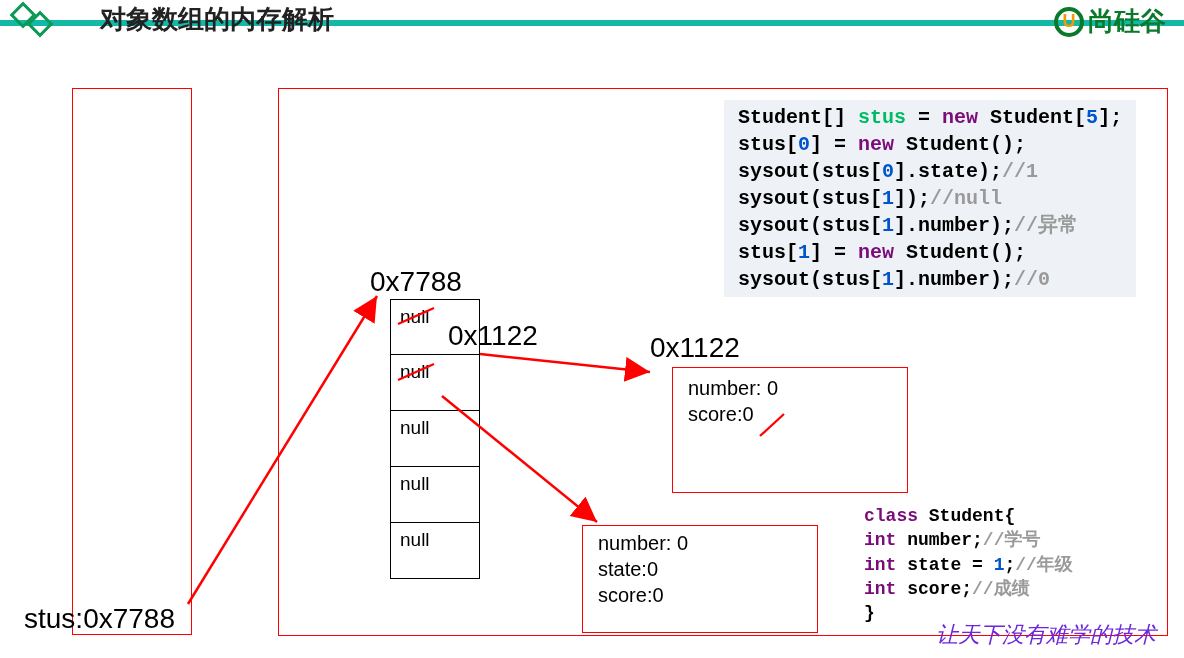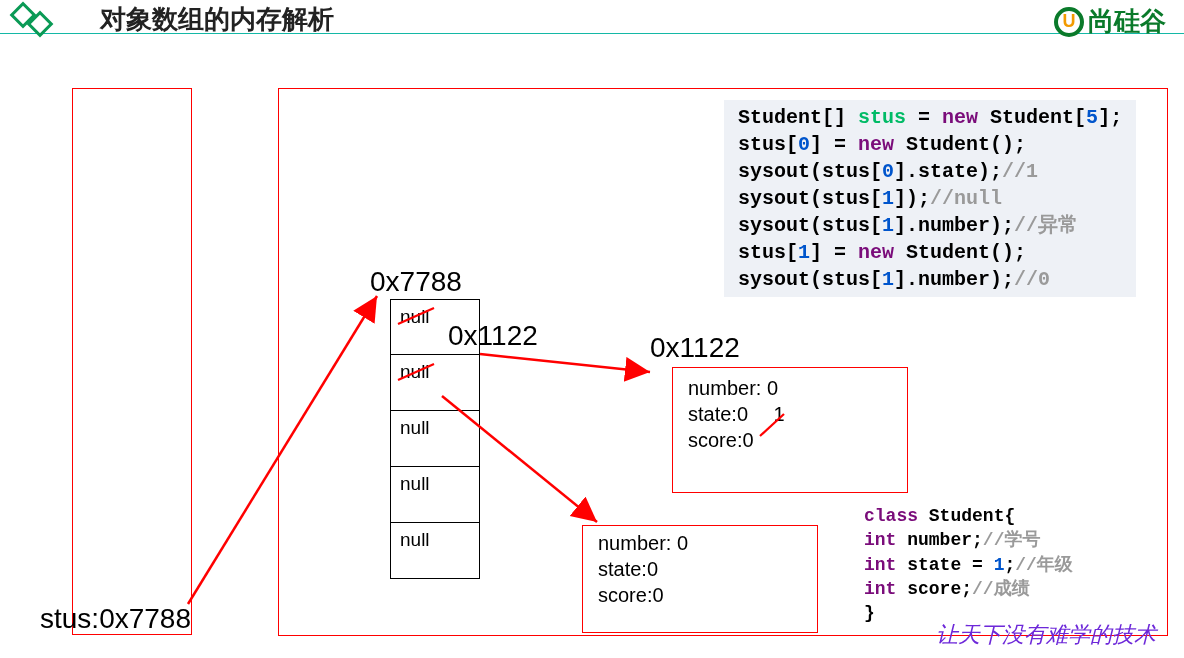--- a/index.html
+++ b/index.html
@@ -7,22 +7,22 @@
     margin: 0; padding: 0;
     width: 1184px; height: 658px;
     font-family: Arial, "Microsoft YaHei", sans-serif;
     background: #fff;
     position: relative;
     overflow: hidden;
   }
   
   .hdr {
     position: absolute; top: 0; left: 0; right: 0;
-    height: 34px;
-    border-bottom: 1px solid #14b8a6;
+    height: 26px;
+    border-bottom: 6px solid #14b8a6;
     padding-left: 24px;
   }
   .hdr-logo {
     position: absolute; left: 8px; top: 0;
   }
   .hdr-title {
     position: absolute; left: 100px; top: 2px;
     font-size: 26px; font-weight: 600; color: #222;
   }
   .hdr-brand {
@@ -153,35 +153,31 @@
     </div>
 </div>
 
 <div class="lbl" style="left:448px; top:320px;">0x1122</div>
 
 <div class="lbl" style="left:650px; top:332px;">0x1122</div>
 
 <div class="box obj-box1"></div>
 <div class="fields" style="left:688px; top:375px;">
   <div>number: 0</div>
-  <div>
-    <span>state:0</span>
-    <span style="margin-left:20px;">1</span>
-  </div>
   <div>score:0</div>
 </div>
 
 <div class="box obj-box2"></div>
 <div class="fields" style="left:598px; top:530px;">
   <div>number: 0</div>
   <div>state:0</div>
   <div>score:0</div>
 </div>
 
-<div class="lbl" style="left:40px; top:603px;text-align:right;">stus:0x7788</div>
+<div class="lbl" style="left:24px; top:603px;text-align:right;">stus:0x7788</div>
 
 <div class="watermark">让天下没有难学的技术</div>
 
 <svg class="overlay">
   <defs>
     <marker id="ah" markerWidth="12" markerHeight="12" refX="10" refY="5" orient="auto">
       <path d="M0,0 L10,5 L0,10 Z" class="arrowhead"></path>
     </marker>
   </defs>
 

